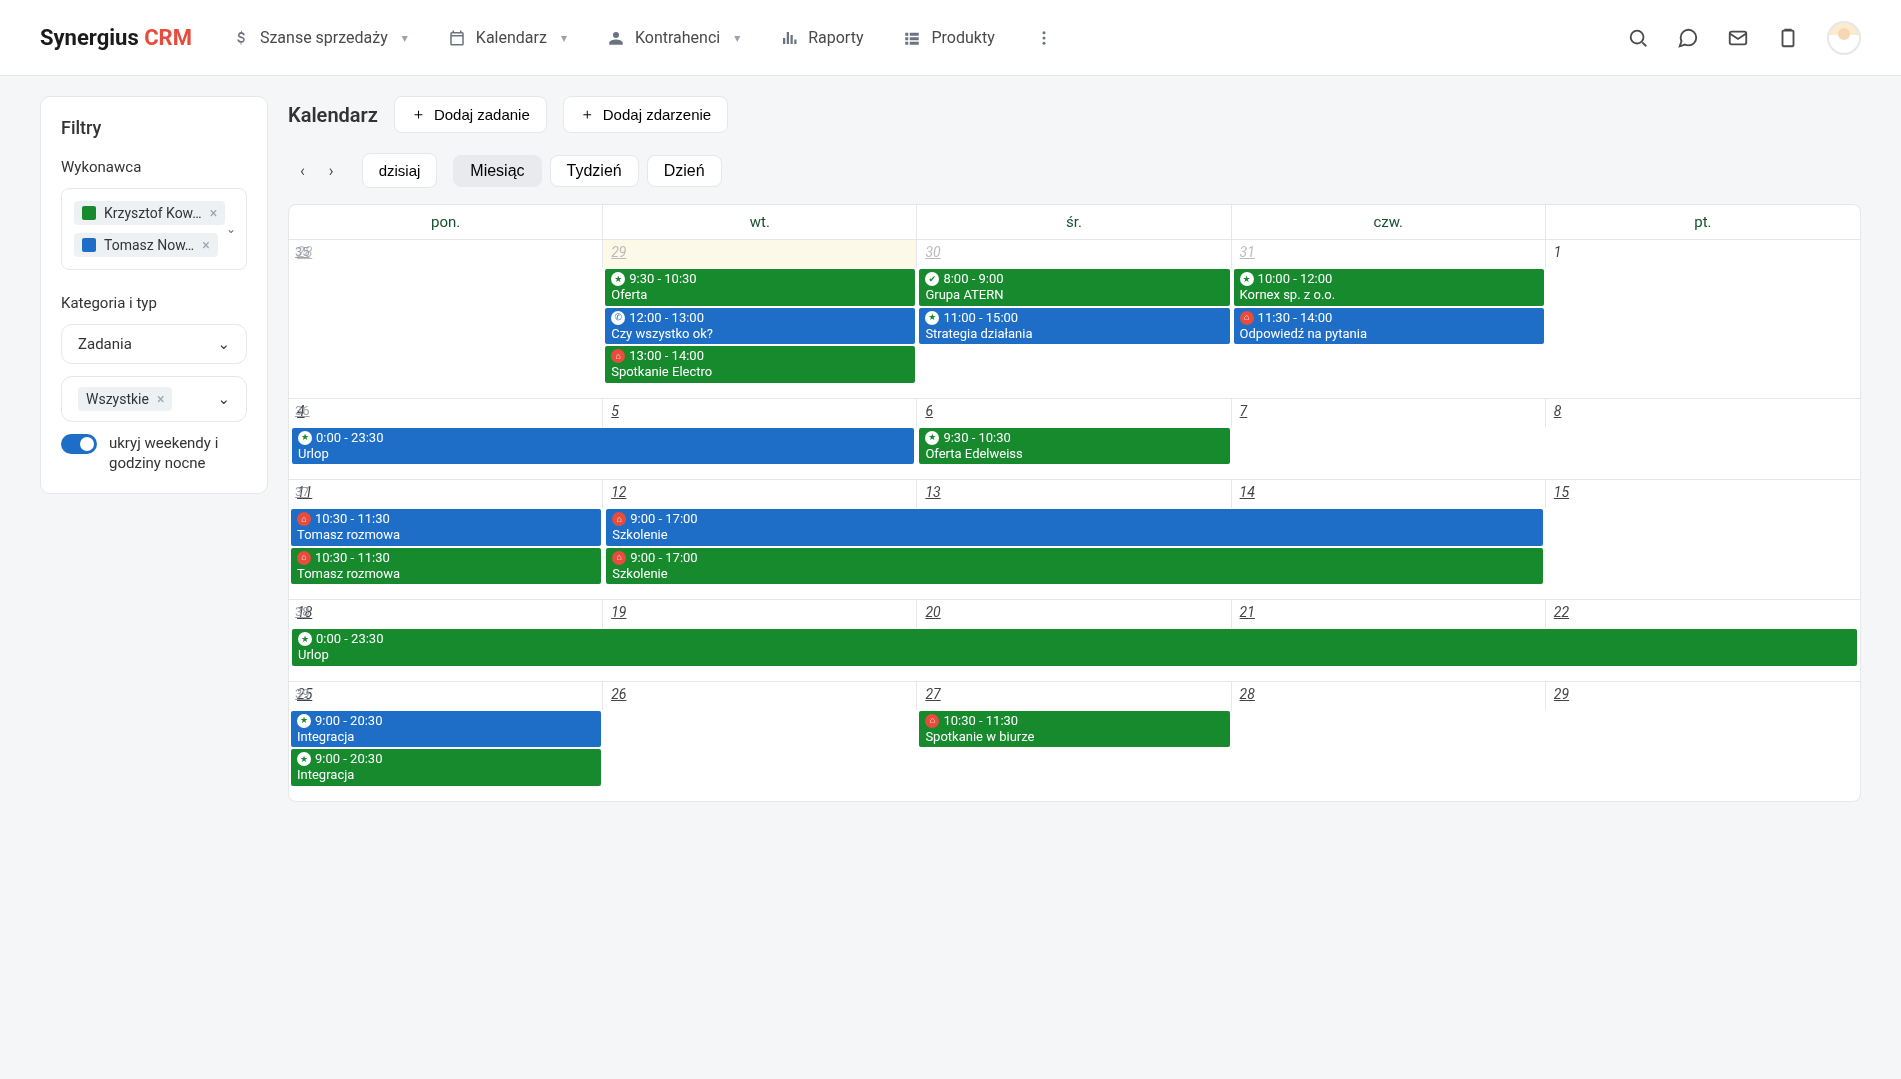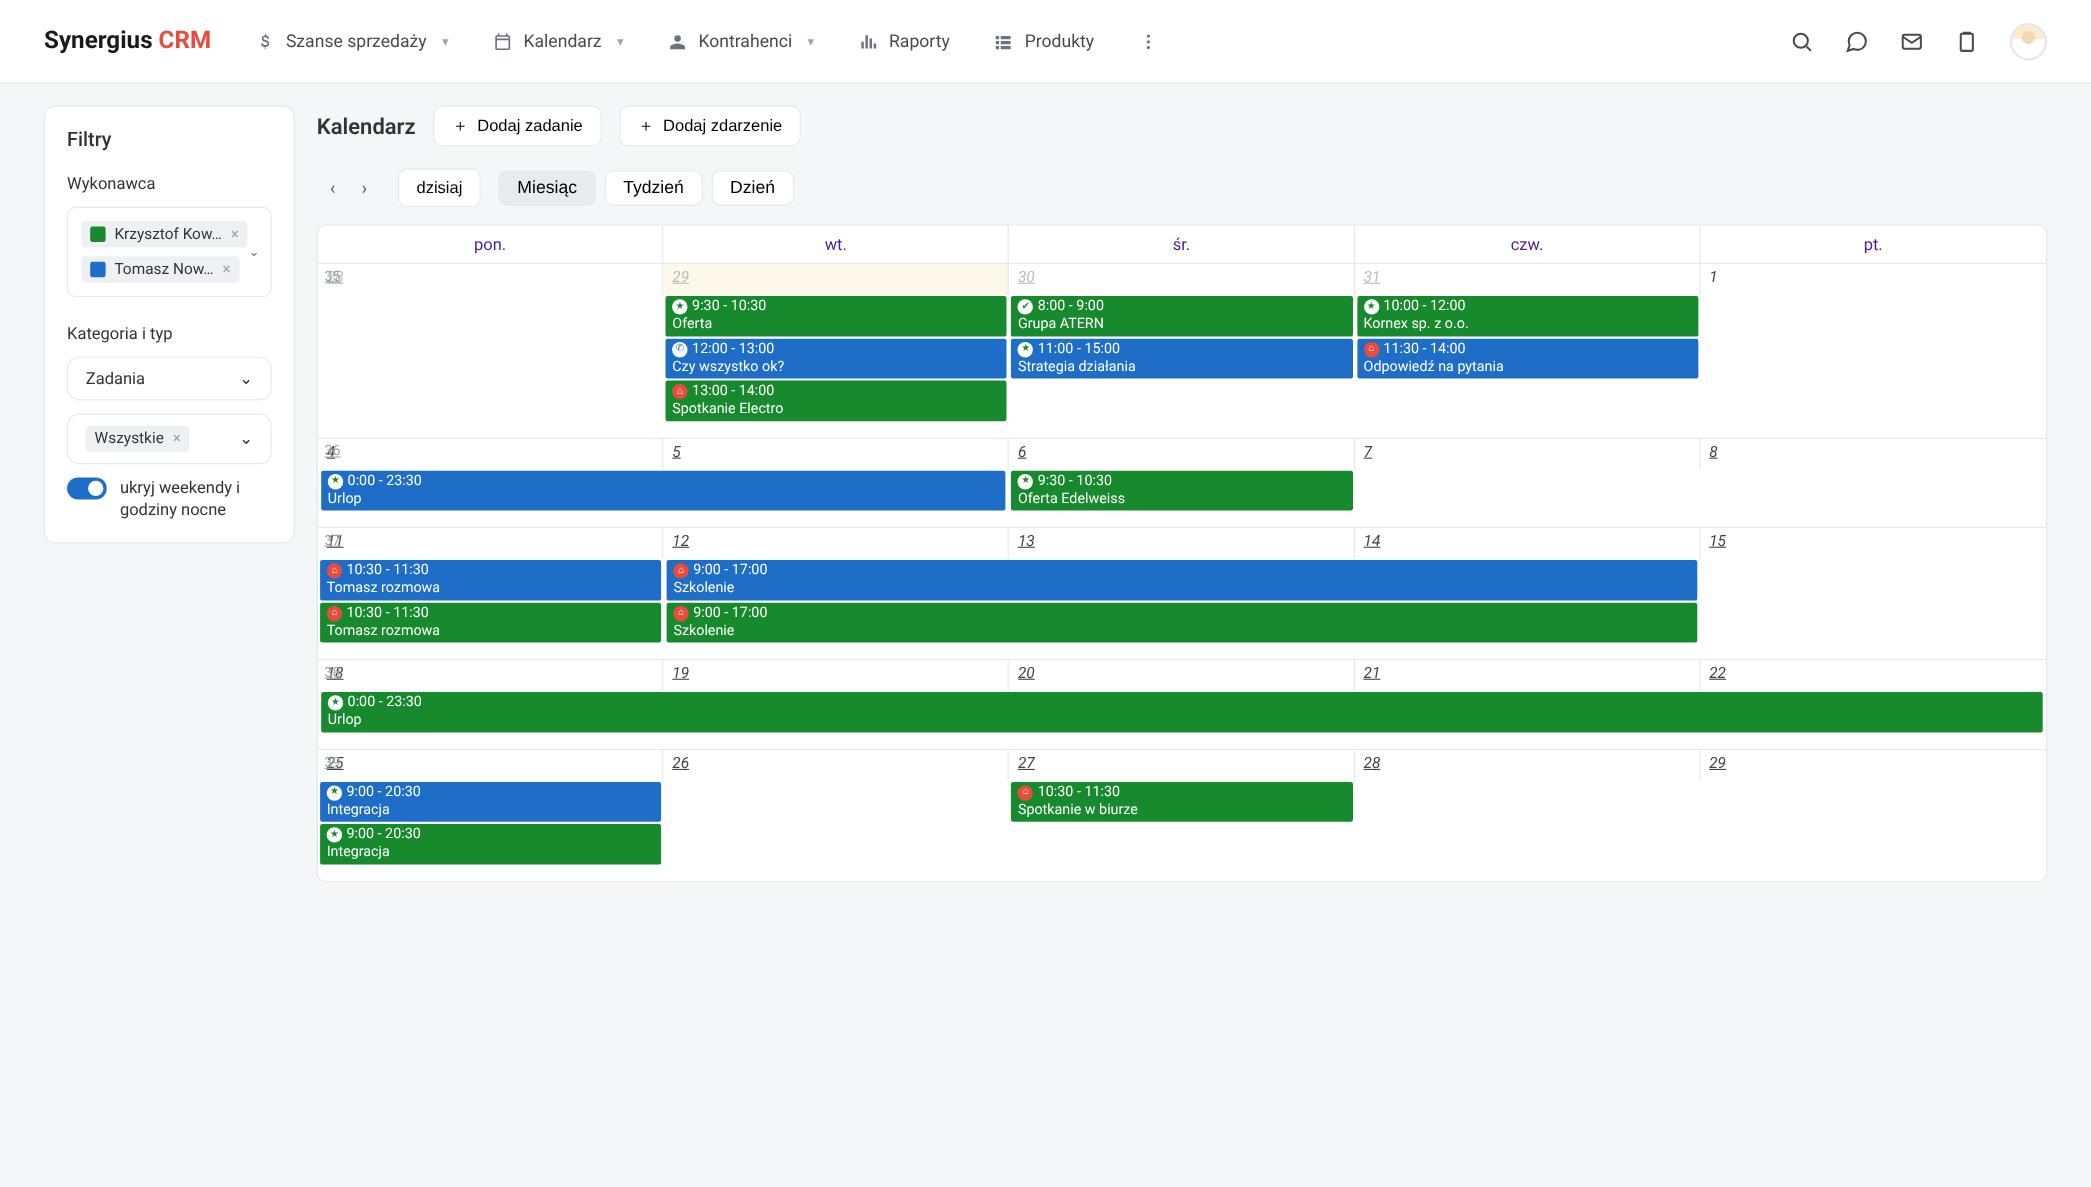--- a/index.html
+++ b/index.html
@@ -36,21 +36,21 @@
 .btn { border: 1px solid #e5e7eb; background: #fff; border-radius: 8px; padding: 8px 16px; display: inline-flex; align-items: center; gap: 8px; font-size: 15px; cursor: pointer; }
 .cal-nav { display: flex; align-items: center; gap: 16px; margin-bottom: 16px; }
 .nav-arrows { display: flex; gap: 24px; padding: 0 12px; }
 .arrow { cursor: pointer; color: #4a4a4a; font-size: 16px; }
 .month-label { flex: 1; text-align: center; font-size: 20px; color: #555; }
 .view-btns { display: flex; gap: 8px; }
 .view-btn { border: 1px solid #e5e7eb; background: #fff; border-radius: 8px; padding: 6px 16px; font-size: 16px; cursor: pointer; }
 .view-btn.active { background: #e8eaed; border-color: #e8eaed; }
 .calendar { border: 1px solid #e5e7eb; border-radius: 8px; background: #fff; overflow: hidden; }
 .day-headers { display: grid; grid-template-columns: repeat(5, 1fr); border-bottom: 1px solid #e5e7eb; }
-.day-header { text-align: center; padding: 8px; font-size: 15px; color: #4c1d95; border-right: 1px solid #e5e7eb; }
+.day-header { text-align: center; padding: 8px; font-size: 15px; color: #14532d; border-right: 1px solid #e5e7eb; }
 .day-header:last-child { border-right: none; }
 .week { position: relative; border-bottom: 1px solid #e5e7eb; }
 .week:last-child { border-bottom: none; }
 .week-num { position: absolute; left: 6px; top: 4px; font-size: 13px; color: #9ca3af; text-decoration: underline; z-index: 2; }
 .days-row { display: grid; grid-template-columns: repeat(5, 1fr); min-height: 28px; }
 .day-cell { border-right: 1px solid #e5e7eb; text-align: left; padding: 4px 8px; font-size: 14px; color: #444; position: relative; font-style: italic; }
 .day-cell:last-child { border-right: none; }
 .day-cell.other { color: #bbb; text-decoration: underline; }
 .day-cell.u { text-decoration: underline; }
 .day-cell.today-bg { background: #fdf9e8; }

